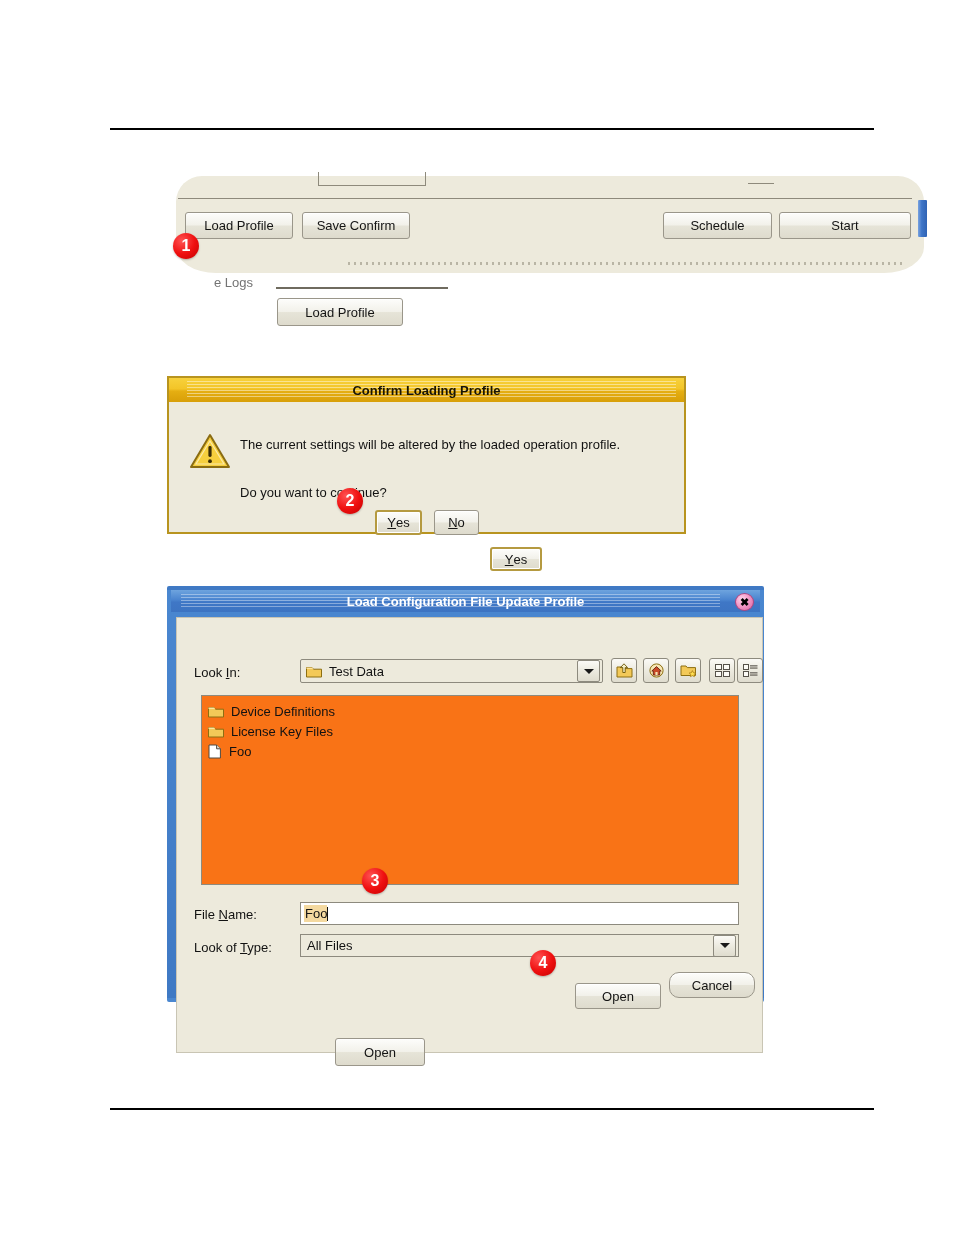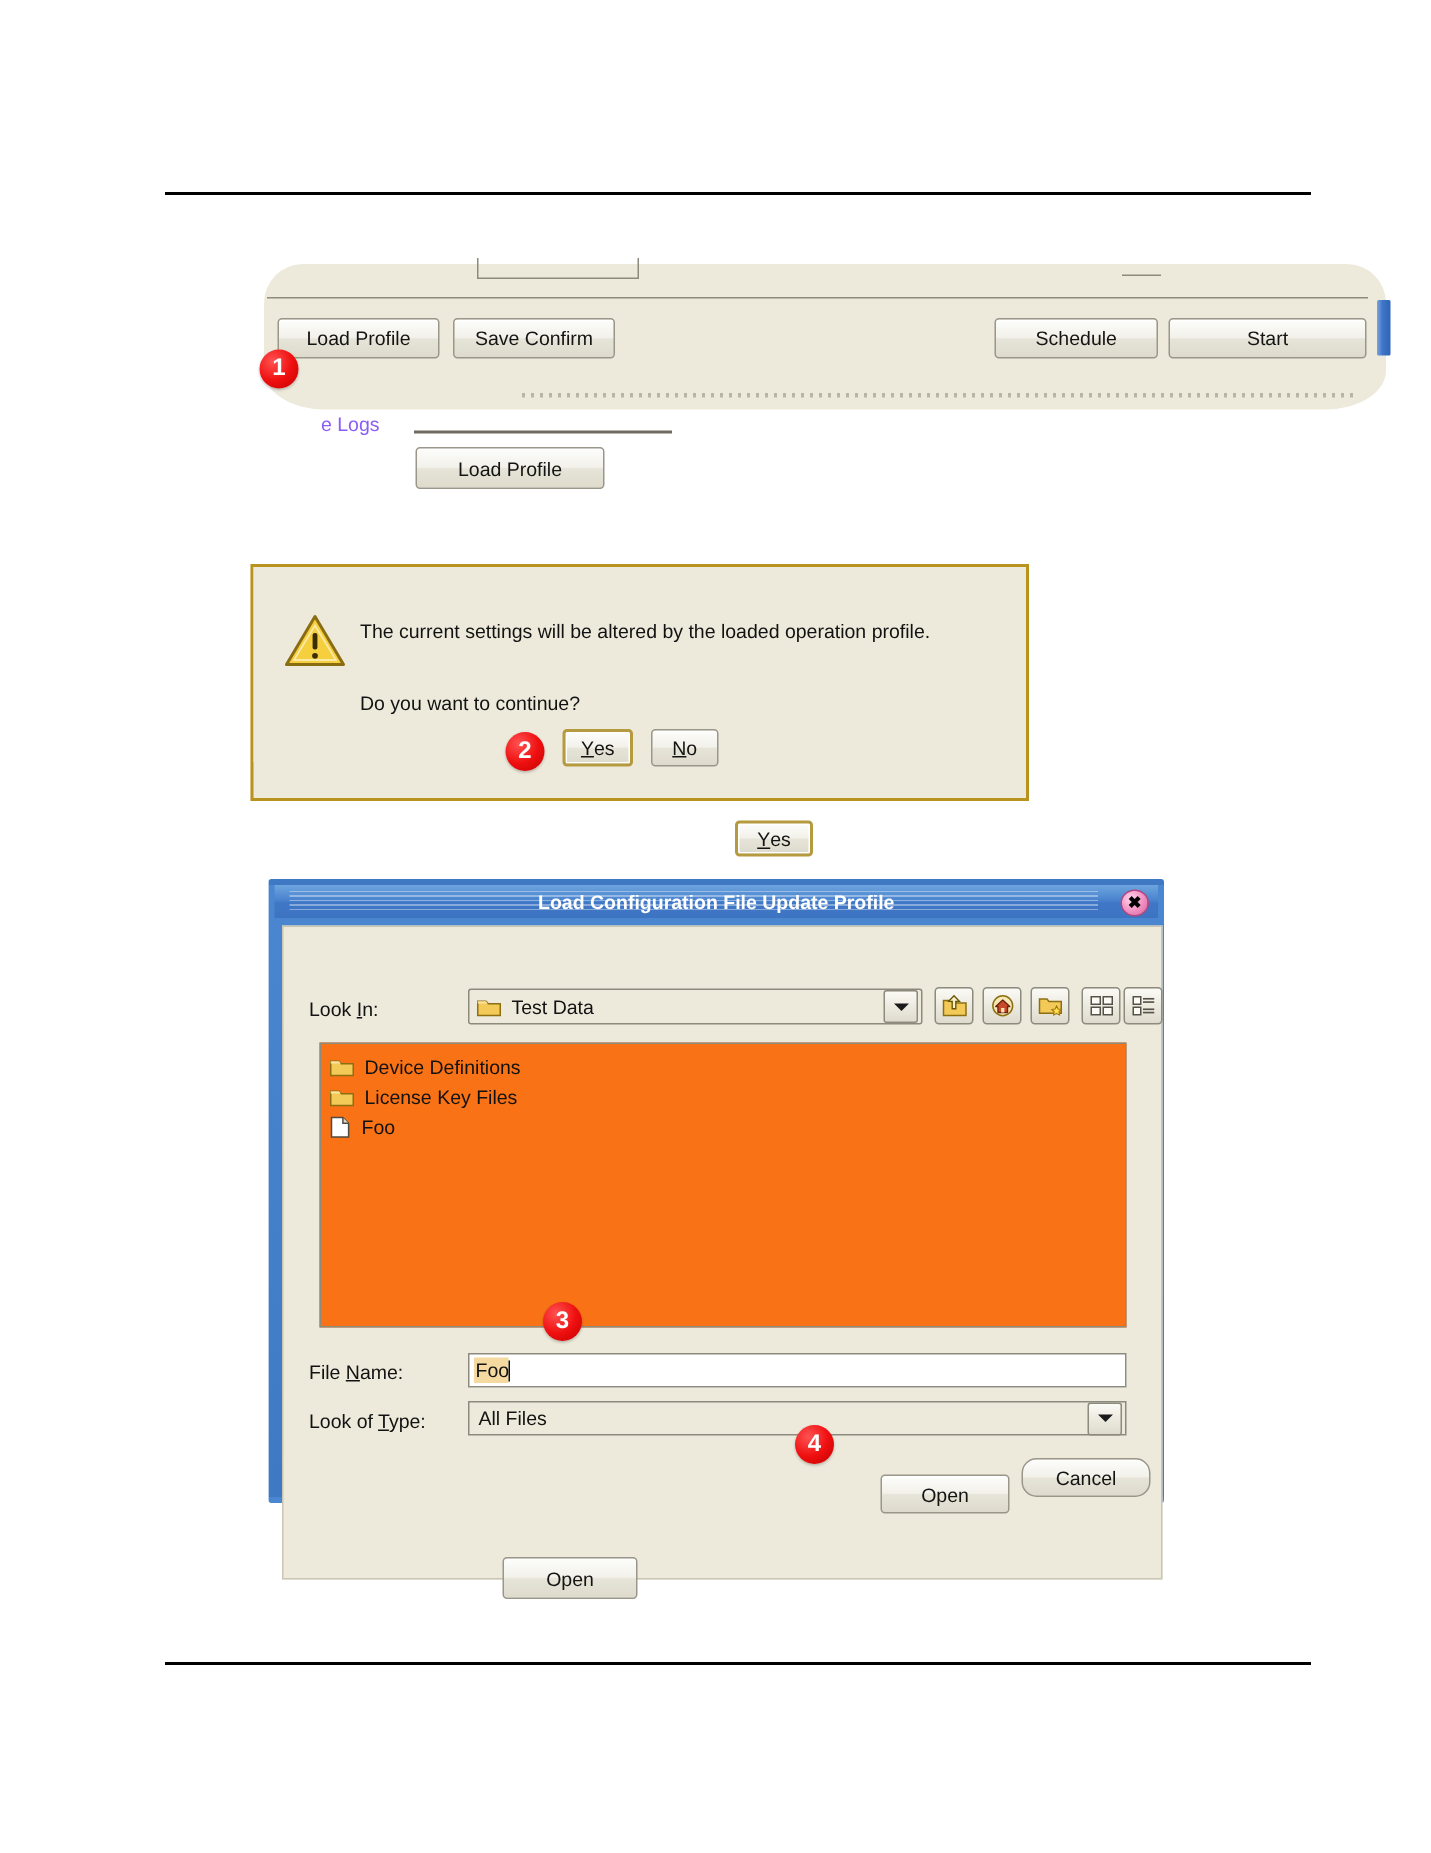--- a/index.html
+++ b/index.html
@@ -104,21 +104,21 @@
     background: linear-gradient(to right, #7aa3e0 0%, #3f76c8 40%, #2f63b4 100%);
     border-radius: 1px;
   }
 
   
   #logs-group-label {
     position: absolute;
     left: 214px;
     top: 275px;
     font-size: 13px;
-    color: #8b5cf6;
+    color: #737373;
     height: 17px;
     overflow: hidden;
     white-space: nowrap;
   }
   #logs-group-line {
     position: absolute;
     left: 276px;
     top: 287px;
     width: 172px;
     height: 2px;
@@ -196,21 +196,20 @@
     left: 167px;
     top: 586px;
     width: 597px;
     height: 416px;
     box-sizing: border-box;
     background: #3c7ccb;
     border: 4px solid transparent;
     border-radius: 2px;
     background-image: linear-gradient(to bottom, #4a87d0 0%, #3f79c4 100%);
     padding: 0;
-    margin-left: 12px;
   }
   #fd-titlebar {
     position: relative;
     height: 22px;
     margin: 0;
     background: linear-gradient(to bottom, #6ea4de 0%, #4a84cf 45%, #3f77c6 55%, #3d74c2 100%);
     display: flex;
     align-items: center;
     justify-content: center;
     overflow: hidden;
@@ -437,20 +436,23 @@
 <div class="swing-btn" style="left:779px; top:212px; width:132px; height:27px;">Start</div>
 
 <div id="logs-group-label">e Logs</div>
 <div id="logs-group-line"></div>
 
 <div class="badge" id="badge-1">1</div>
 
 <div class="swing-btn" id="standalone-loadprofile">Load Profile</div>
 
 <div id="confirm-dialog">
+  <div id="confirm-titlebar">
+    <span id="confirm-title">Confirm Loading Profile</span>
+  </div>
   <div id="confirm-body">
 
     <svg id="warn-icon" viewBox="0 0 42 38">
       <polygon points="21,3 40,35 2,35" fill="#f6cf3e" stroke="#8a6c12" stroke-width="2" stroke-linejoin="round"></polygon>
       <polygon points="21,9 35,32 7,32" fill="none" stroke="#ffffff" stroke-width="1.2" opacity="0.55"></polygon>
       <rect x="19.4" y="14" width="3.2" height="11" rx="1.4" fill="#3a2c06"></rect>
       <circle cx="21" cy="29.2" r="1.9" fill="#3a2c06"></circle>
     </svg>
 
     <div class="confirm-line" id="confirm-line-1">The current settings will be altered by the loaded operation profile.</div>

